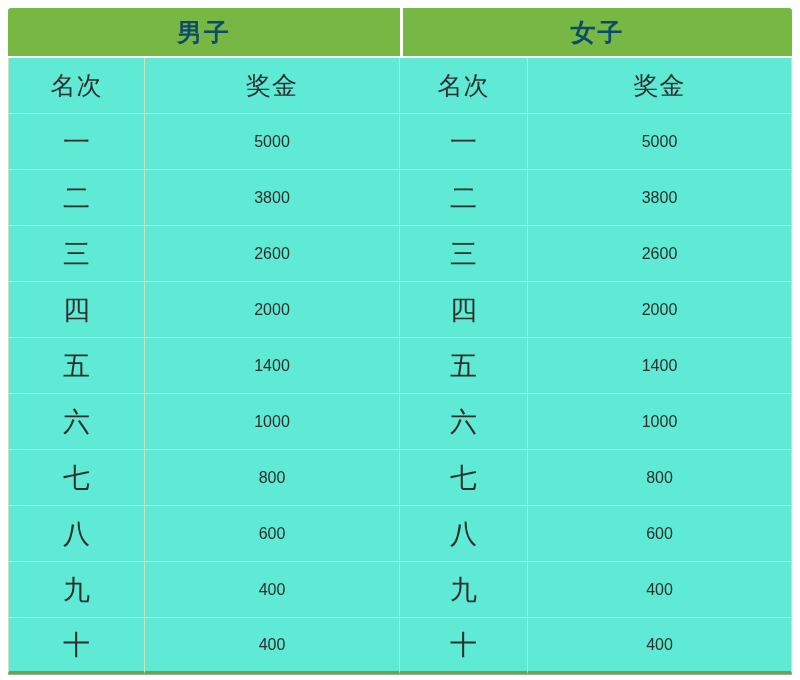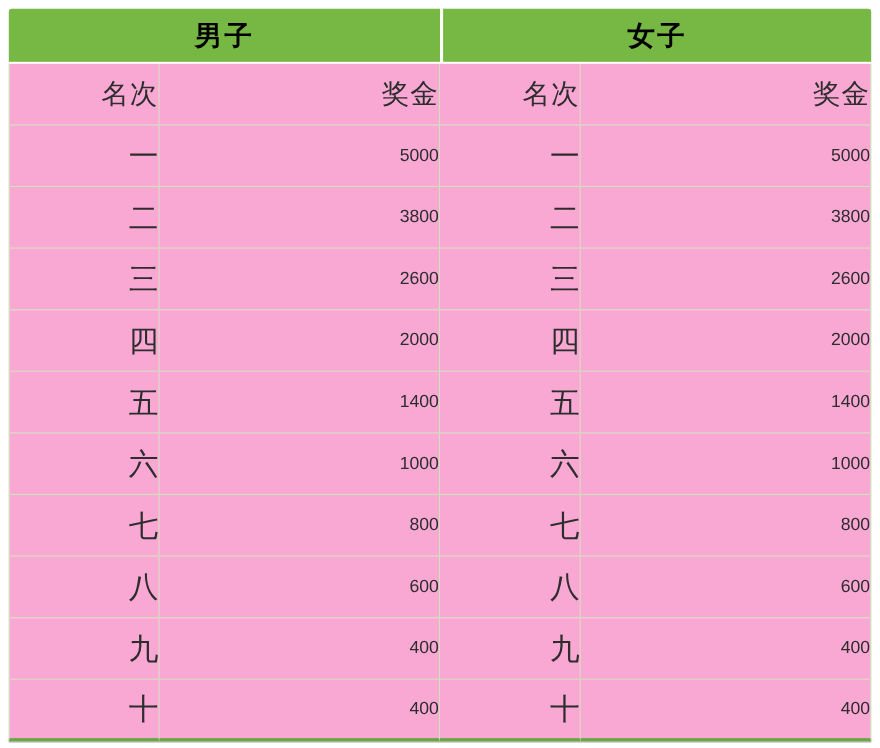--- a/index.html
+++ b/index.html
@@ -29,36 +29,36 @@
   }
   table.prize-table {
     width: 784px;
     border-collapse: separate;
     border-spacing: 0;
     table-layout: fixed;
   }
   th.group-header {
     height: 50px;
     background: var(--header-green);
-    color: #000000;
+    color: #0c4a6e;
     font-size: 25px;
     font-weight: bold;
     text-align: center;
     vertical-align: middle;
     border-bottom: 2px solid #ffffff;
     letter-spacing: 2px;
   }
   th.group-header.first { border-radius: 3px 0 0 0; }
   th.group-header.second { border-left: 3px solid #ffffff; border-radius: 0 3px 0 0; font-family: Liberation Serif, serif; }
 
   td, th.col-header {
     height: 56px;
-    text-align: right;
+    text-align: center;
     vertical-align: middle;
-    background: #f9a8d4;
+    background: #5eead4;
     border-right: 1px solid var(--border-light);
     border-bottom: 1px solid var(--border-light);
     font-weight: normal;
   }
   th.col-header { font-size: 25px; height: 56px; letter-spacing: 1px; }
   tr > td:first-child, tr > th.col-header:first-child { border-left: 1px solid var(--border-light); }
   td.rank  { font-size: 27px; }
   td.prize { font-size: 16px; }
   tr.last-row > td { border-bottom: 3px solid var(--border-strong); }
 </style>

